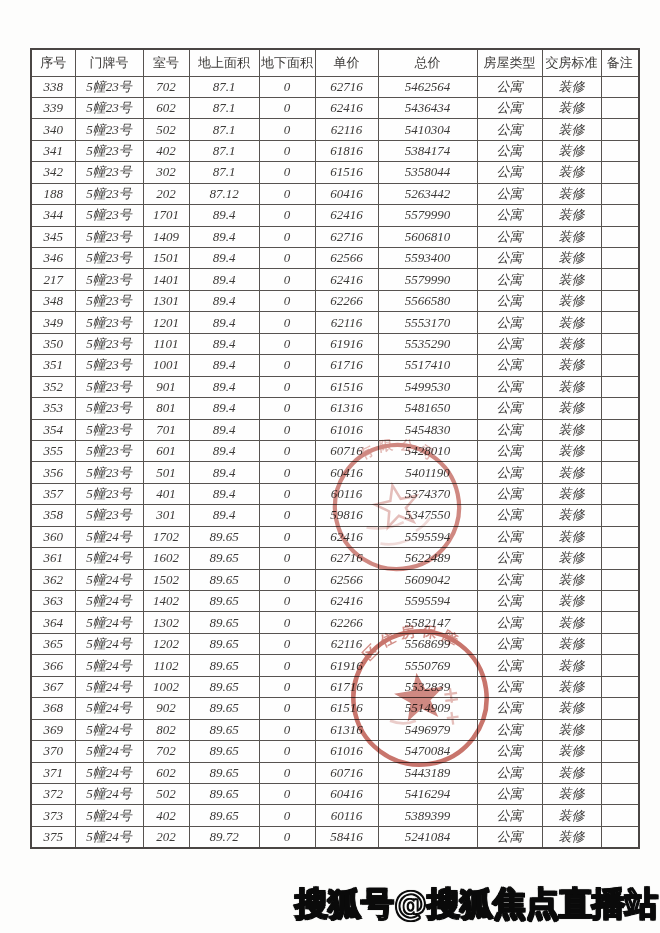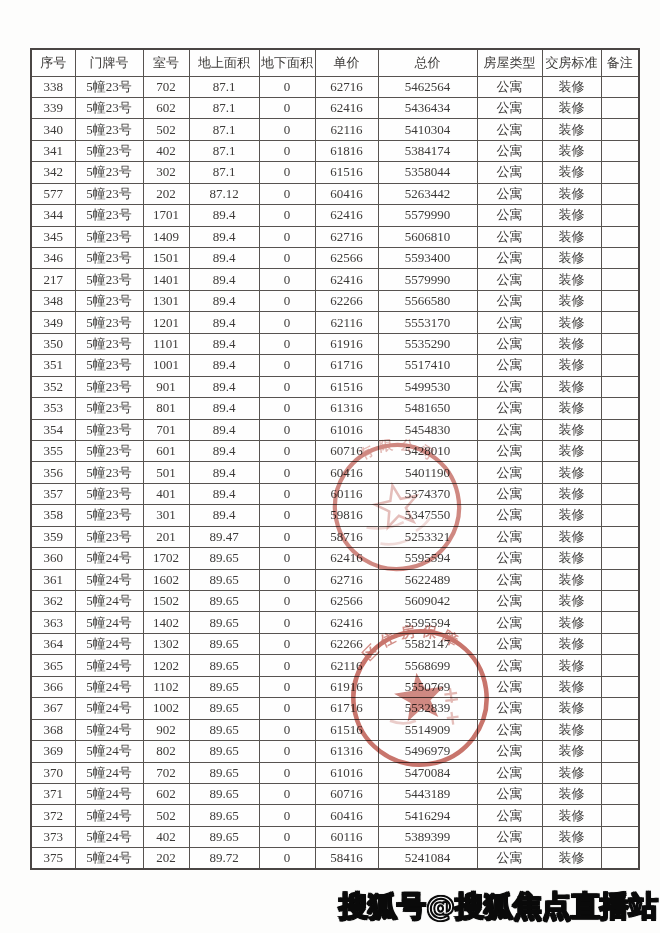--- a/index.html
+++ b/index.html
@@ -20,36 +20,36 @@
   .price-table th,.price-table td{
     border:1px solid #575350;
     padding:0;margin:0;
     text-align:center;vertical-align:middle;
     font-size:13px;color:#3c3a38;
     white-space:nowrap;overflow:hidden;
     font-weight:normal;
   }
   .price-table{border:2px solid #4a4644;}
   .price-table thead tr{height:27px;}
-  .price-table tbody tr{height:21.45px;}
+  .price-table tbody tr{height:21.45px;font-style:italic;}
   col.c0{width:44px}col.c1{width:68px}col.c2{width:46px}col.c3{width:70px}
   col.c4{width:56px}col.c5{width:63px}col.c6{width:99px}col.c7{width:65px}
   col.c8{width:59px}col.c9{width:38px}
   .stamp{
     position:absolute;
     mix-blend-mode:multiply;
     opacity:0.88;
     pointer-events:none;
   }
   .stamp-upper{left:329px;top:439px;width:136px;height:136px;}
   .stamp-lower{left:347px;top:625px;width:146px;height:146px;}
   .watermark{
     position:absolute;right:2px;bottom:6px;
     font-family:"DejaVu Sans","Liberation Sans",sans-serif;
-    font-weight:bold;font-size:29px;letter-spacing:0px;
+    font-weight:bold;font-size:33px;letter-spacing:0px;
     color:#ffffff;
     -webkit-text-stroke:1.5px #0a0a0a;
     text-shadow:1px 1px 0 #0a0a0a,-1px -1px 0 #0a0a0a,1px -1px 0 #0a0a0a,-1px 1px 0 #0a0a0a,0 0 2px #0a0a0a;
   }
 </style>
 </head>
 <body>
 
 <div class="page">
 
@@ -135,21 +135,21 @@
           <td>302</td>
           <td>87.1</td>
           <td>0</td>
           <td>61516</td>
           <td>5358044</td>
           <td>公寓</td>
           <td>装修</td>
           <td></td>
         </tr>
         <tr>
-          <td>577</td>
+          <td>188</td>
           <td>5幢23号</td>
           <td>202</td>
           <td>87.12</td>
           <td>0</td>
           <td>60416</td>
           <td>5263442</td>
           <td>公寓</td>
           <td>装修</td>
           <td></td>
         </tr>
@@ -322,32 +322,20 @@
           <td></td>
         </tr>
         <tr>
           <td>358</td>
           <td>5幢23号</td>
           <td>301</td>
           <td>89.4</td>
           <td>0</td>
           <td>59816</td>
           <td>5347550</td>
-          <td>公寓</td>
-          <td>装修</td>
-          <td></td>
-        </tr>
-        <tr>
-          <td>359</td>
-          <td>5幢23号</td>
-          <td>201</td>
-          <td>89.47</td>
-          <td>0</td>
-          <td>58716</td>
-          <td>5253321</td>
           <td>公寓</td>
           <td>装修</td>
           <td></td>
         </tr>
         <tr>
           <td>360</td>
           <td>5幢24号</td>
           <td>1702</td>
           <td>89.65</td>
           <td>0</td>

